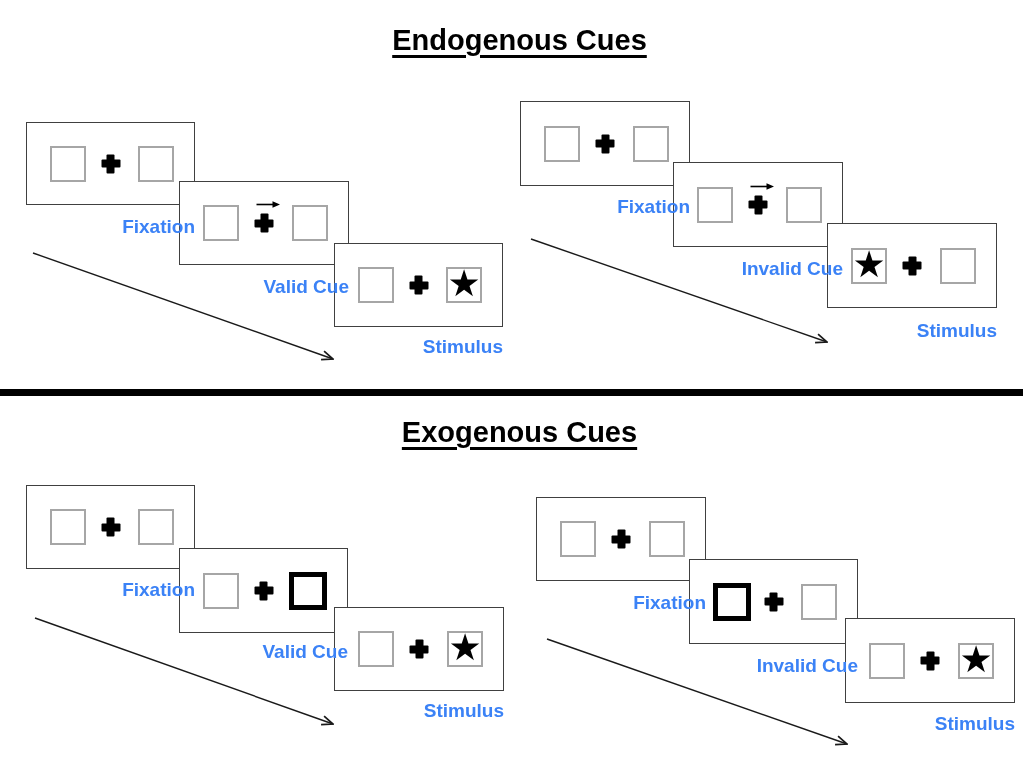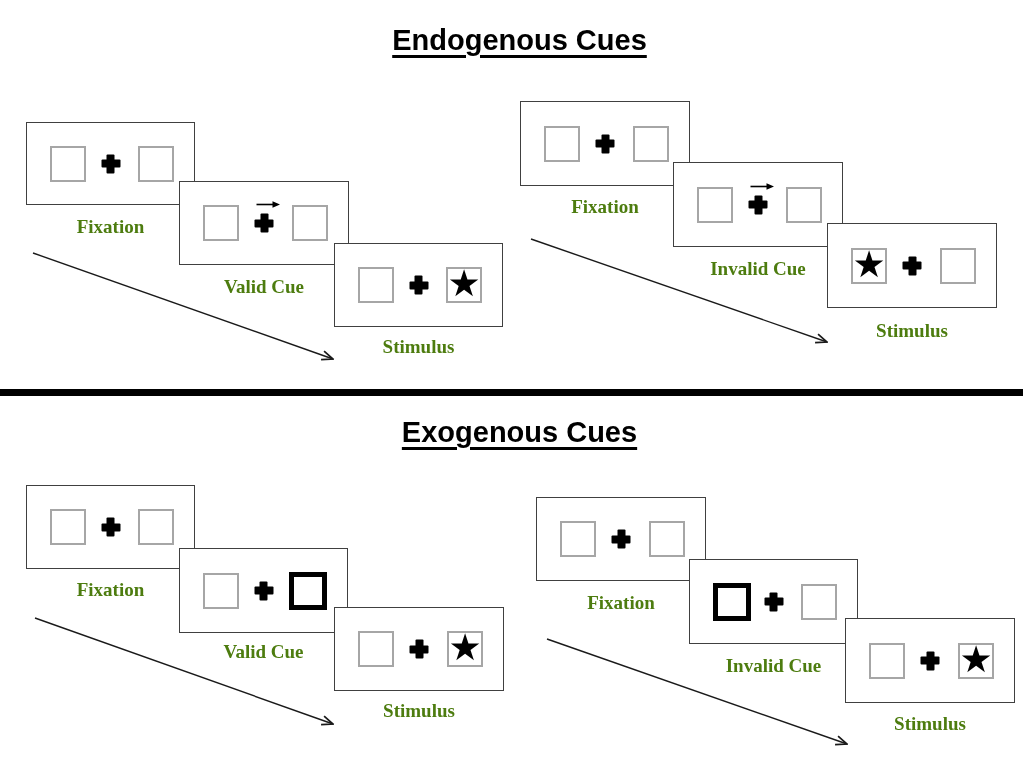--- a/index.html
+++ b/index.html
@@ -25,23 +25,22 @@
   .box-bold{width:38px;height:38px;border:5px solid #000000;}
   .cross{position:absolute;left:50%;top:50%;width:19px;height:19px;transform:translate(-50%,-50%);}
   .cross::before{content:"";position:absolute;left:0;top:5.5px;width:19px;height:8px;background:#000;border-radius:1px;}
   .cross::after{content:"";position:absolute;left:5.5px;top:0;width:8px;height:19px;background:#000;border-radius:1px;}
   .cue-arrow{position:absolute;left:calc(50% - 8px);top:calc(50% - 24px);}
   .star{
     font-size:37px;line-height:36px;color:#000;display:block;
     transform:translateY(-1px);
   }
   .plabel{
-    position:absolute;text-align:center;font-weight:700;font-size:19px;color:#4d7c0f;
+    position:absolute;text-align:right;font-weight:700;font-size:19px;color:#3b82f6;
     white-space:nowrap;
-    font-family:Liberation Serif, serif;
   }
   .timeline{position:absolute;overflow:visible;}
   .z1{z-index:1}.z2{z-index:2}.z3{z-index:3}
   .plabel{z-index:4}
 </style>
 </head>
 <body>
 
 <div id="stage">
 

